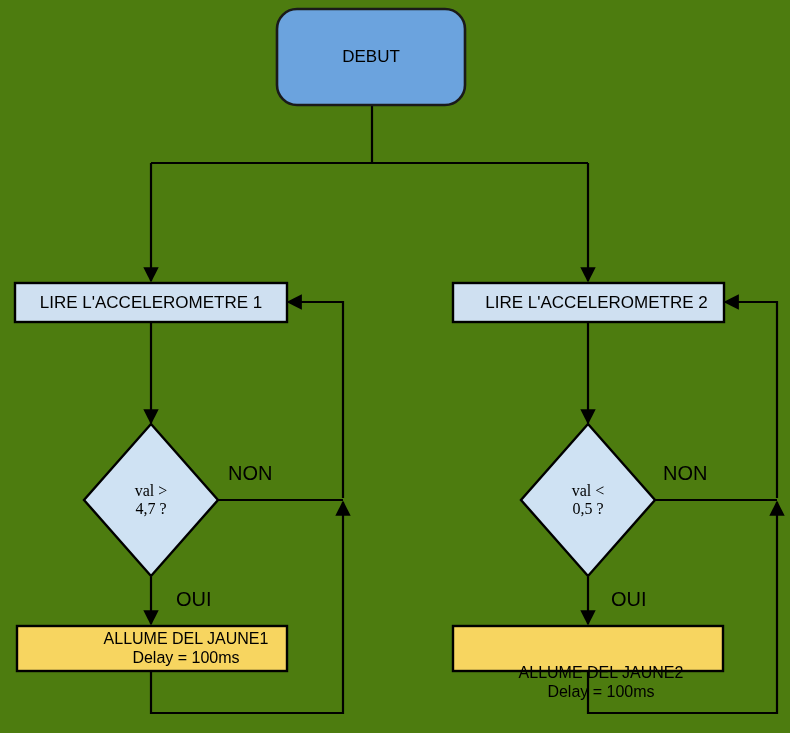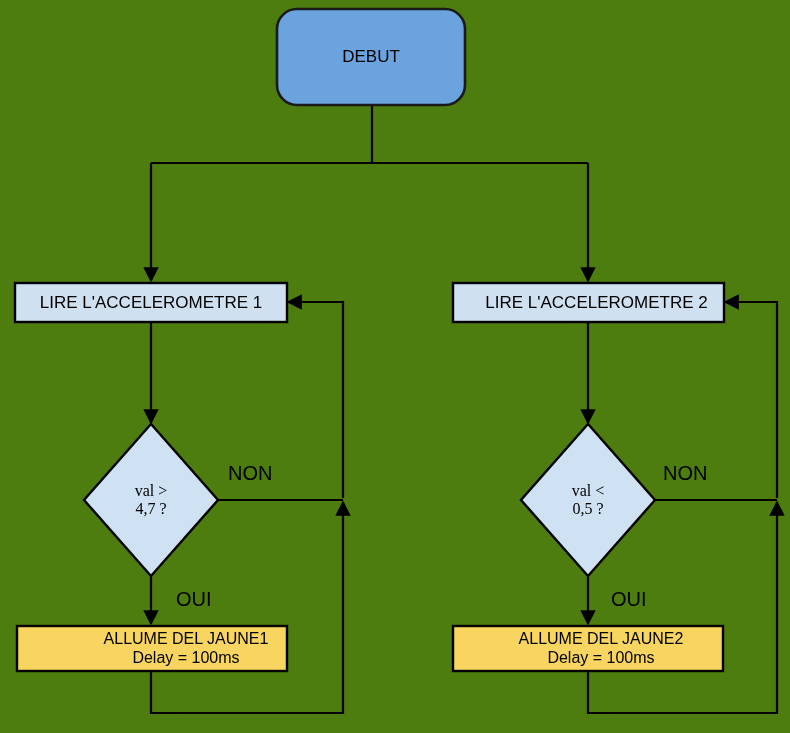--- a/index.html
+++ b/index.html
@@ -134,21 +134,21 @@
   <div class="node-label decision-label" style="left:536px; top:468px; width:104px; height:64px;">
     <span>val &lt;</span>
     <span>0,5 ?</span>
   </div>
 
   <div class="node-label action-label" style="left:17px; top:626px; width:270px; height:45px;margin-left:34px;">
     <span>ALLUME DEL JAUNE1</span>
     <span>Delay = 100ms</span>
   </div>
 
-  <div class="node-label action-label" style="left:453px; top:626px; width:270px; height:45px;padding-left:13px;">
+  <div class="node-label action-label" style="left:453px; top:660px; width:270px; height:45px;padding-left:13px;">
     <span>ALLUME DEL JAUNE2</span>
     <span>Delay = 100ms</span>
   </div>
 
   <div class="edge-label" style="left:228px; top:462px;">NON</div>
 
   <div class="edge-label" style="left:176px; top:588px;">OUI</div>
 
   <div class="edge-label" style="left:663px; top:462px;">NON</div>
 

